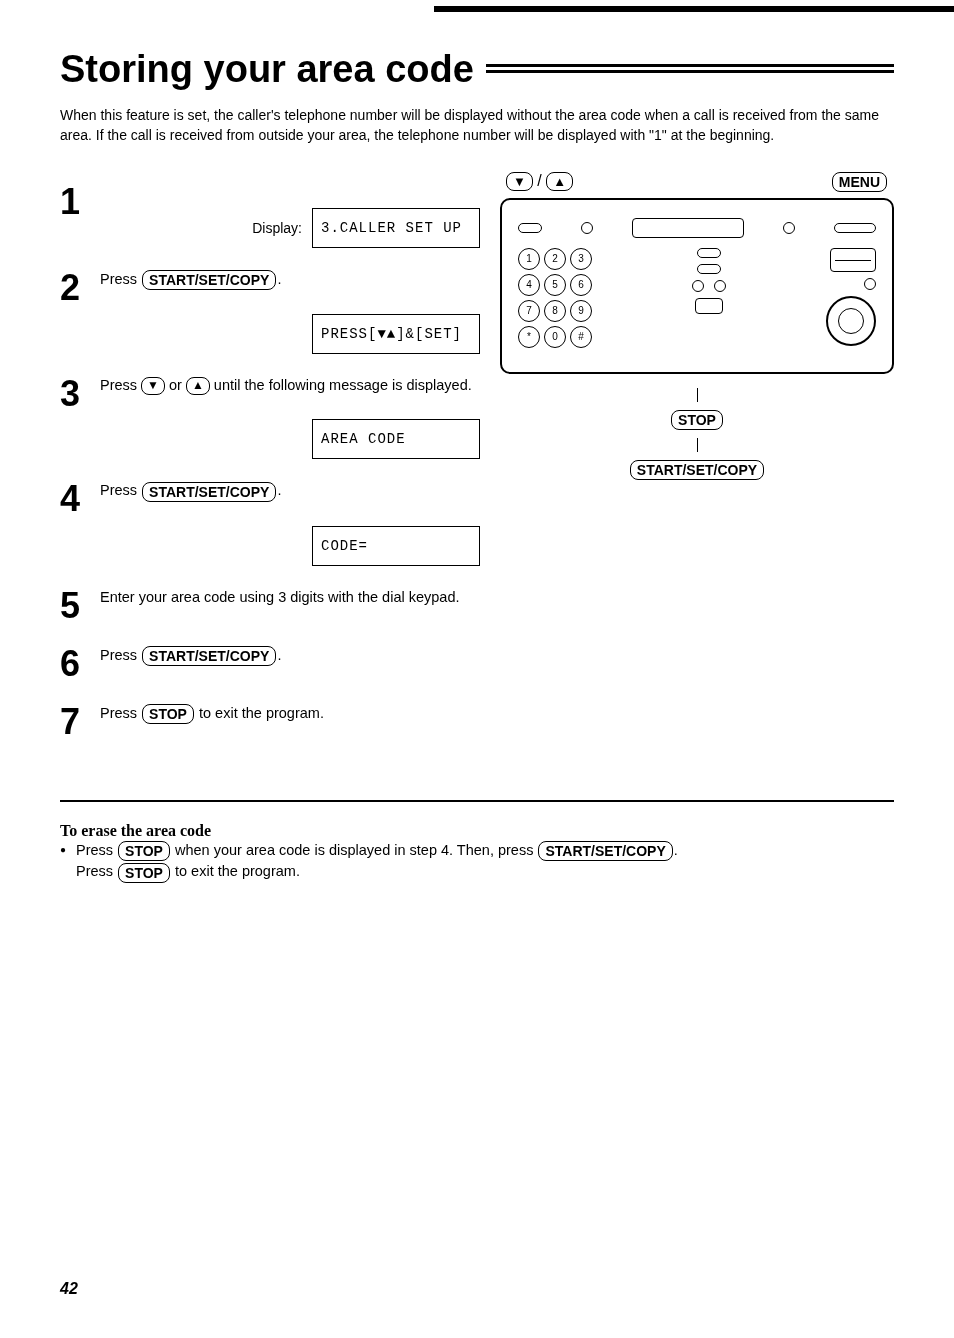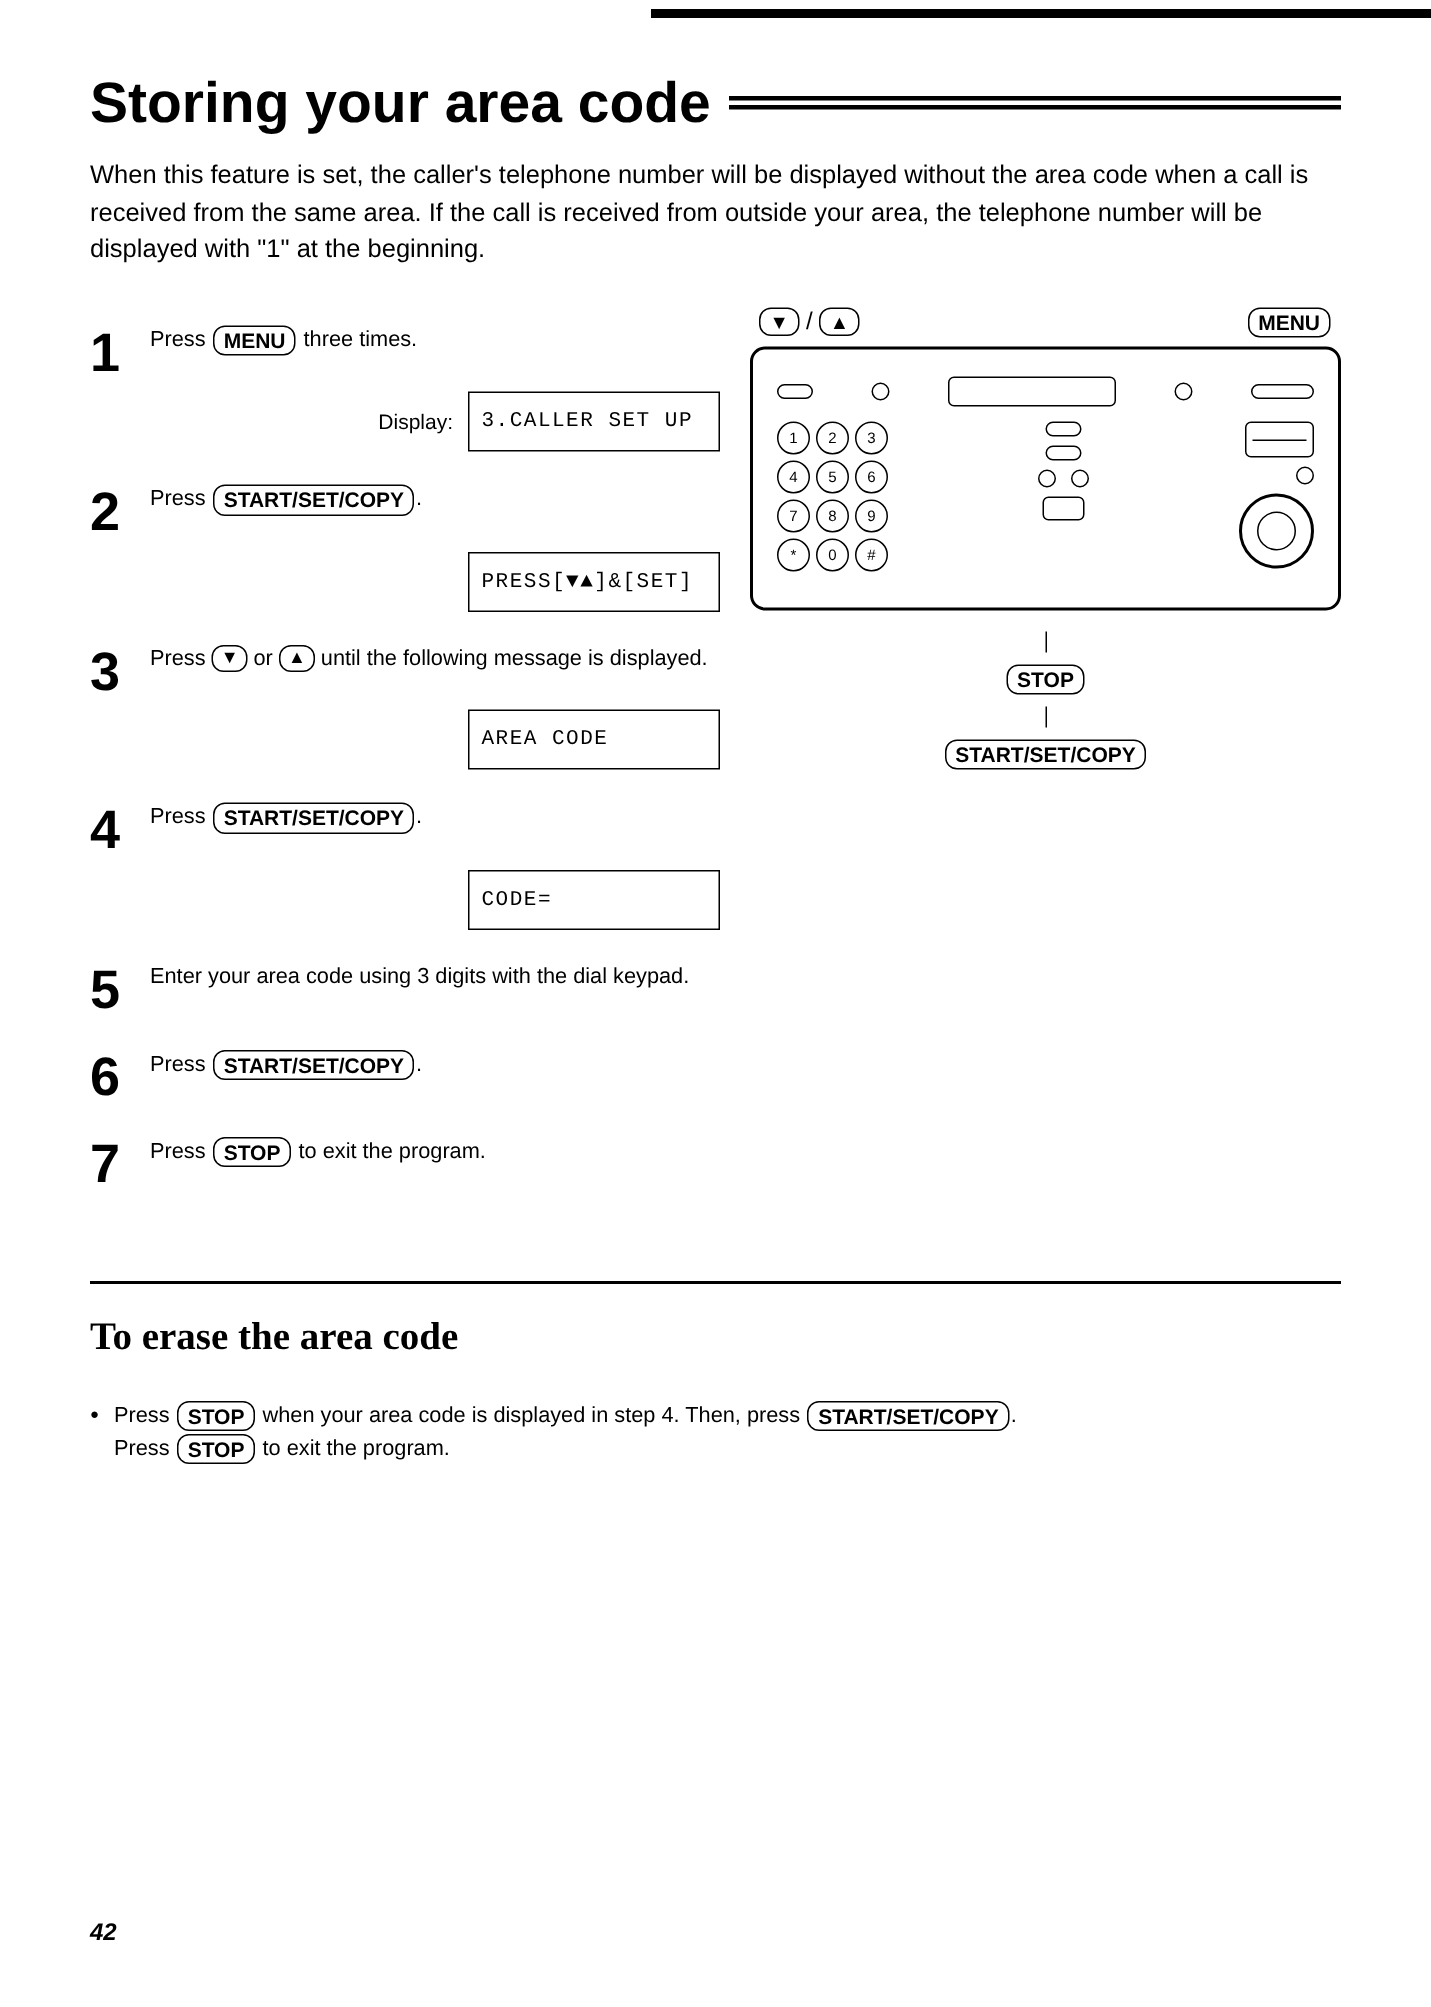--- a/index.html
+++ b/index.html
@@ -4,35 +4,35 @@
 <style>
   html,body{margin:0;padding:0;background:#fff;color:#000;font-family:Arial,Helvetica,sans-serif}
   body{width:954px;min-height:1338px;position:relative}
   .page{padding:30px 60px 60px 60px}
   .chapter{font-size:30px;font-weight:900;border-bottom:2px solid #000;padding-bottom:6px;margin-bottom:30px;letter-spacing:.5px}
   .sect-row{display:flex;align-items:center;margin:18px 0 14px}
   .section-title{font-size:38px;font-weight:700;white-space:nowrap}
   .title-rule{flex:1;margin-left:12px;height:12px;position:relative}
   .title-rule::before,.title-rule::after{content:"";position:absolute;left:0;right:0;top:0;border-top:3px solid #000}
   .title-rule::after{top:6px;border-top:3px solid #000}
-  .intro{font-size:17px;line-height:1.45;margin:10px 0 26px}
+  .intro{font-size:14px;line-height:1.45;margin:10px 0 26px}
   .cols{display:flex;gap:20px}
   .left{width:420px}
   .right{flex:1}
   .step{display:flex;margin:12px 0 22px}
   .num{font-size:36px;font-weight:900;width:40px;line-height:1}
   .step-body{flex:1}
   .step-text{font-size:14.5px;line-height:1.35}
   .key{display:inline-block;border:1.5px solid #000;border-radius:8px;padding:0 6px;margin:0 1px;font-weight:700;font-size:14px;line-height:1.3;vertical-align:middle}
   .arrowkey{display:inline-block;border:1.5px solid #000;border-radius:8px;padding:0 5px;font-size:12px;line-height:1.3;vertical-align:middle}
   .lcd{display:inline-block;border:1.5px solid #000;padding:11px 8px;font-family:"Courier New",monospace;font-size:14px;letter-spacing:1px;min-width:150px}
   .disp-row{display:flex;align-items:center;justify-content:flex-end;margin-top:24px;gap:10px}
   .disp-label{font-size:14px}
   .big-rule{border:0;border-top:2px solid #000;margin:38px 0 20px}
-  .sub-title{font-family:Georgia,"Times New Roman",serif;font-size:26px;font-weight:700;margin:8px 0 28px}
+  .sub-title{font-family:Georgia,"Times New Roman",serif;font-size:16px;font-weight:700;margin:8px 0 0}
   .bullet-block{font-size:14.5px;line-height:1.5;padding-left:16px;position:relative}
   .bullet-block::before{content:"●";position:absolute;left:0;top:2px;font-size:10px}
   .pagenum{position:absolute;left:60px;bottom:40px;font-style:italic;font-size:16px;font-weight:600}
   
   .device-top-labels{display:flex;justify-content:space-between;margin:0 6px 6px}
   .device{border:2px solid #000;border-radius:10px;padding:14px 16px 20px;position:relative}
   .dev-row{display:flex;align-items:center;justify-content:space-between;margin:4px 0}
   .scr{border:1.5px solid #000;border-radius:4px;width:110px;height:18px}
   .dot{width:10px;height:10px;border:1.5px solid #000;border-radius:50%;display:inline-block}
   .pill{width:22px;height:8px;border:1.5px solid #000;border-radius:5px;display:inline-block}
@@ -64,23 +64,20 @@
   </div>
 
   <p class="intro">When this feature is set, the caller's telephone number will be displayed without the area code when a call is received from the same area. If the call is received from outside your area, the telephone number will be displayed with "1" at the beginning.</p>
 
   <div class="cols">
     <div class="left">
 
       <div class="step">
         <div class="num">1</div>
         <div class="step-body">
-          <div class="step-text">
-            <span>Press </span><span class="key">MENU</span><span> three times.</span>
-          </div>
           <div class="disp-row">
             <span class="disp-label">Display:</span>
             <span class="lcd">3.CALLER SET UP</span>
           </div>
         </div>
       </div>
 
       <div class="step">
         <div class="num">2</div>
         <div class="step-body">

